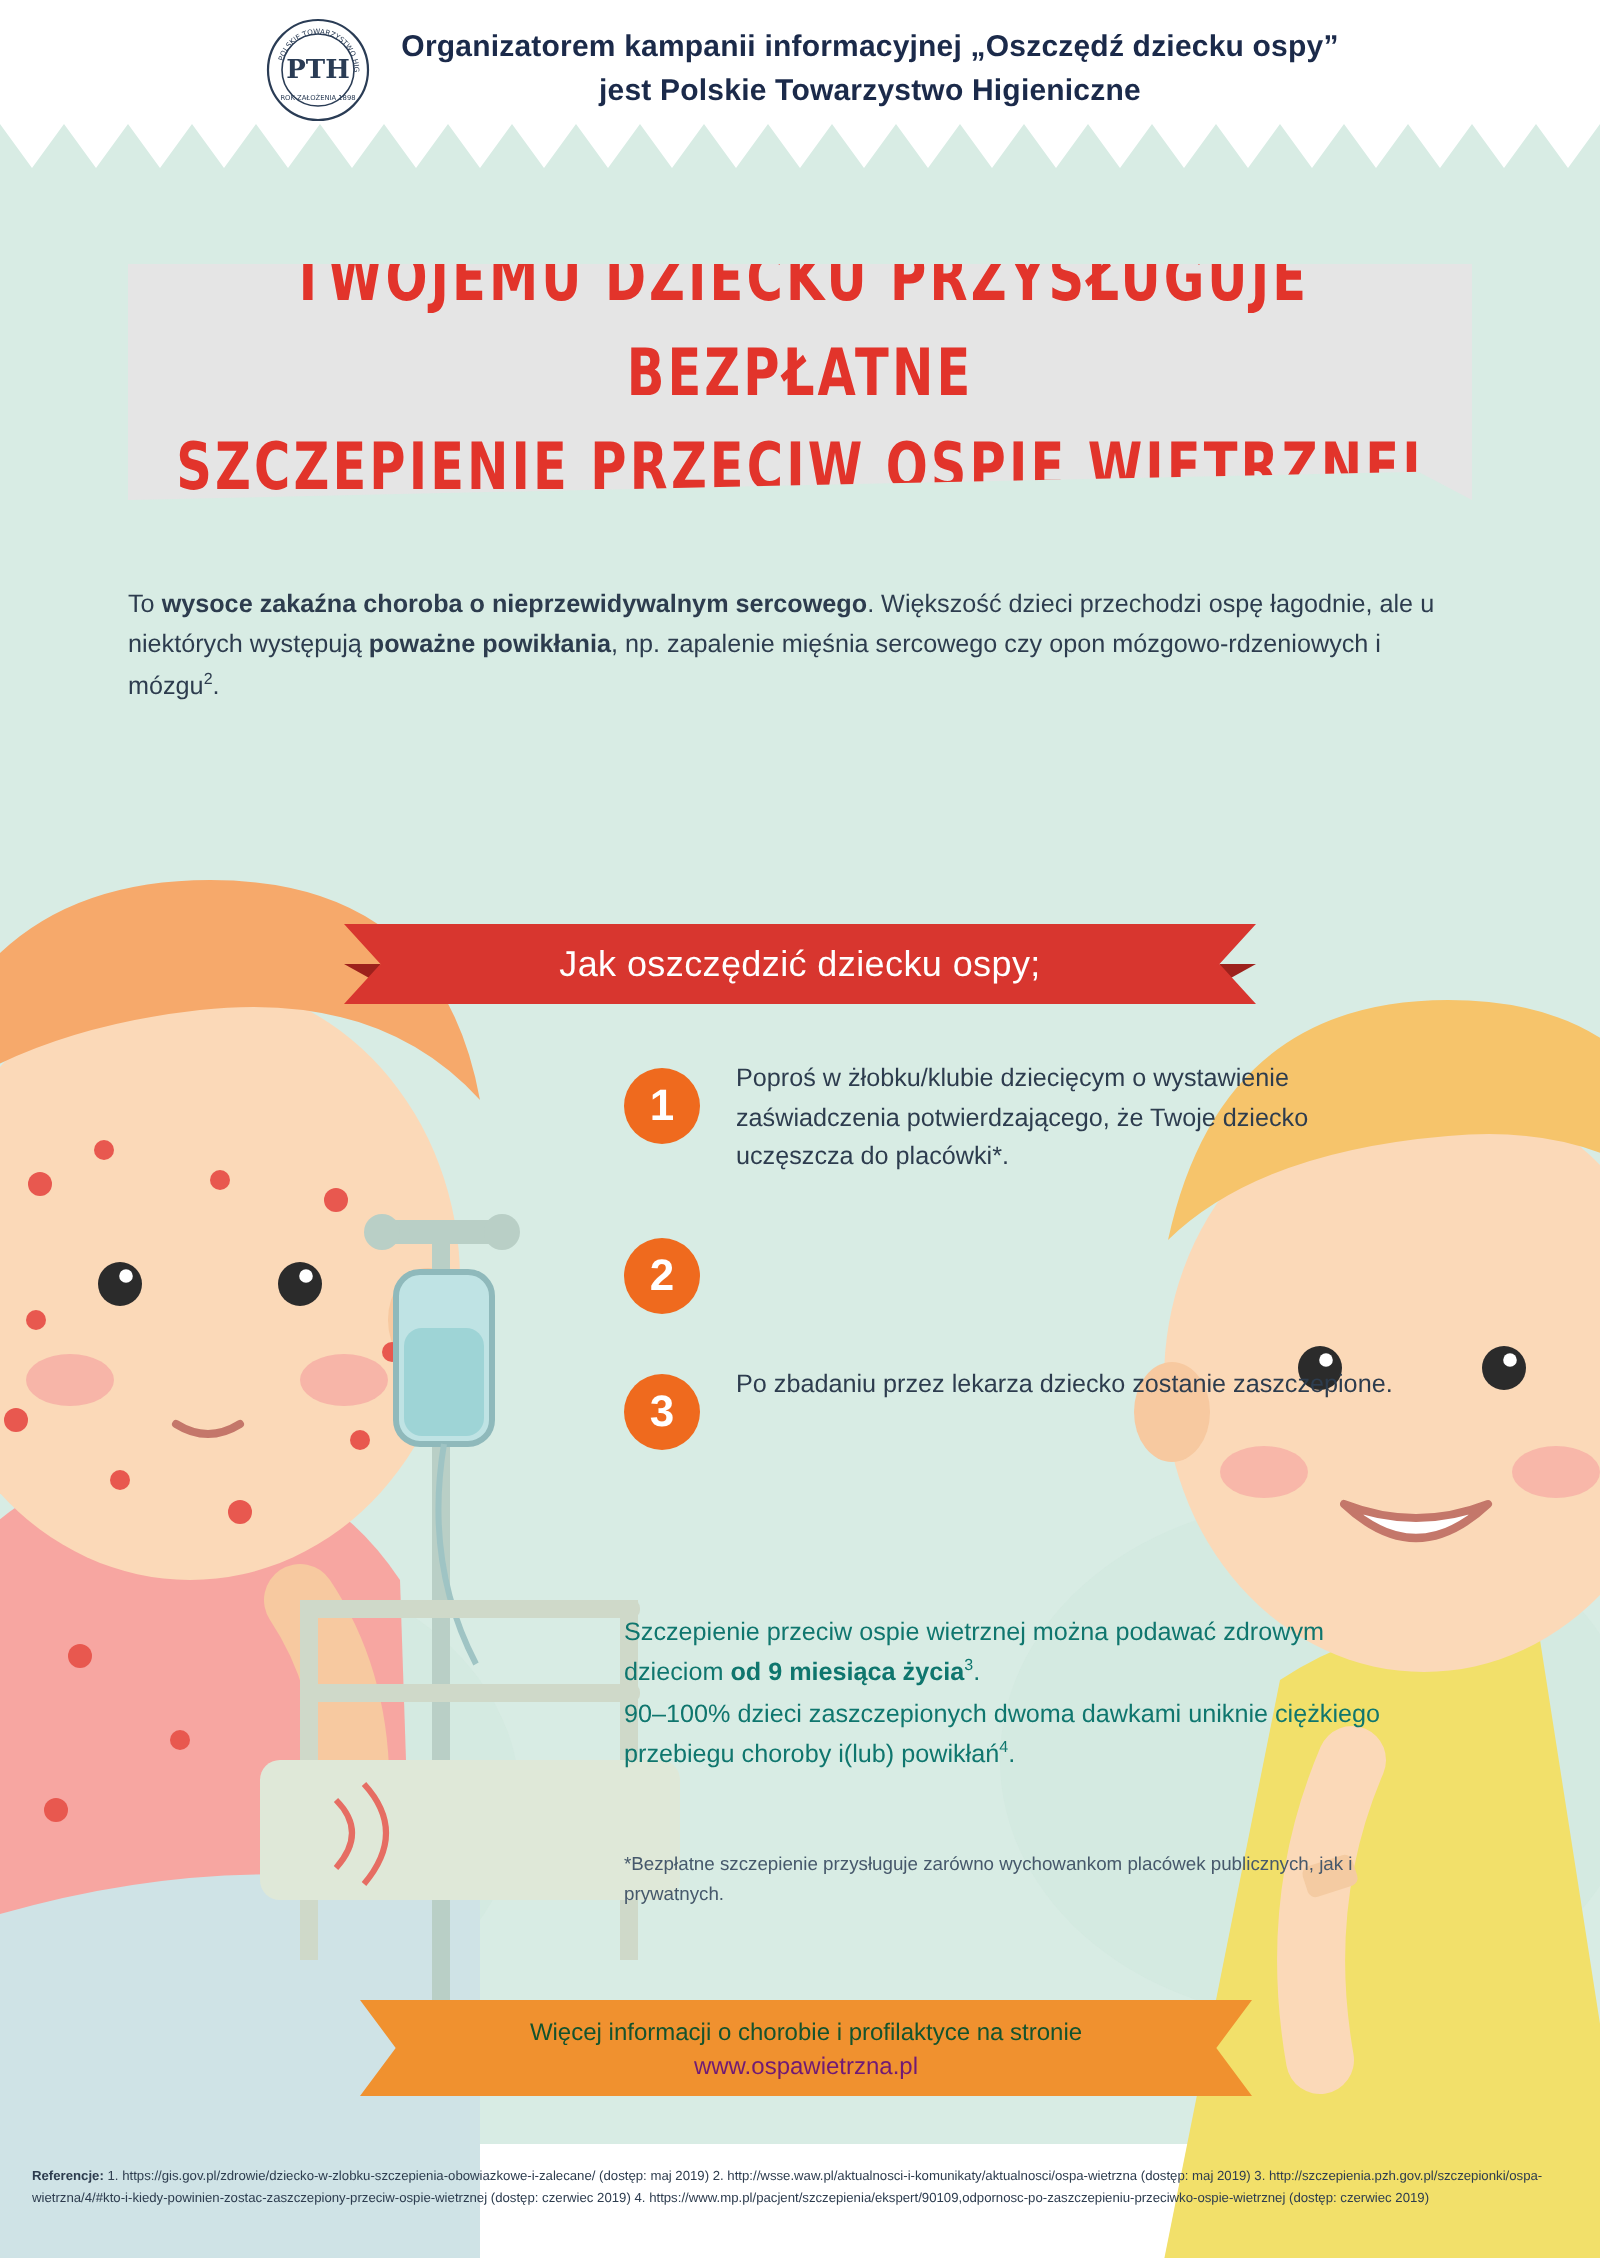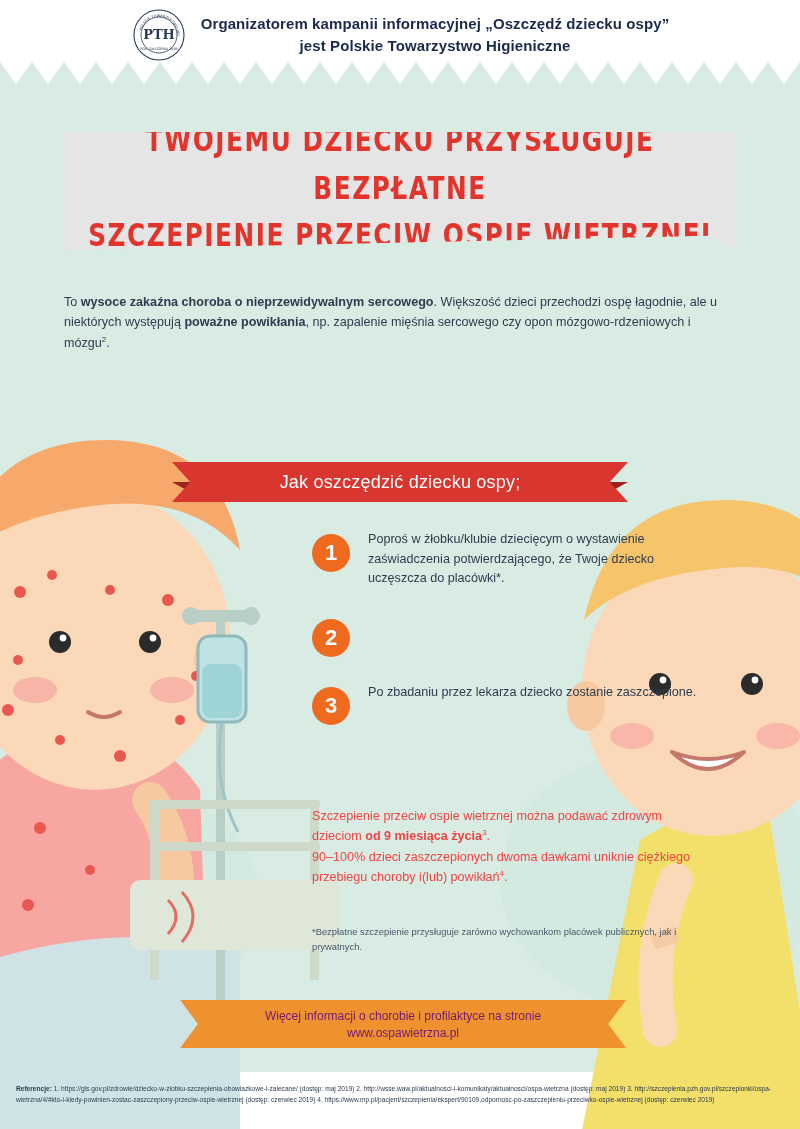--- a/index.html
+++ b/index.html
@@ -187,21 +187,21 @@
     color: #2d3c4e;
     font-size: 12.6px;
     line-height: 1.55;
     padding-top: 2px;
   }
 
   .note {
     position: absolute;
     left: 312px; top: 806px;
     width: 400px;
-    color: #ef4444;
+    color: #0f766e;
     font-size: 12.6px;
     line-height: 1.62;
   }
   .note b { font-weight: bold; }
   .footnote {
     position: absolute;
     left: 312px; top: 925px;
     width: 380px;
     color: #46586b;
     font-size: 9.4px;
@@ -216,21 +216,21 @@
     height: 48px;
     background: #f0912f;
     -webkit-clip-path: polygon(0 0, 100% 0, 96% 50%, 100% 100%, 0 100%, 4% 50%);
     clip-path: polygon(0 0, 100% 0, 96% 50%, 100% 100%, 0 100%, 4% 50%);
     display: flex;
     flex-direction: column;
     align-items: center;
     justify-content: center;
     gap: 3px;
   }
-  .orange-ribbon .l1 { color: #701a75; font-size: 12px; }
+  .orange-ribbon .l1 { color: #14532d; font-size: 12px; }
   .orange-ribbon .l2 { color: #701a75; font-size: 12px; }
 
   
   .refs {
     position: absolute;
     left: 16px; top: 1084px;
     width: 770px;
     color: #2d3c4e;
     font-size: 6.6px;
     line-height: 1.6;

